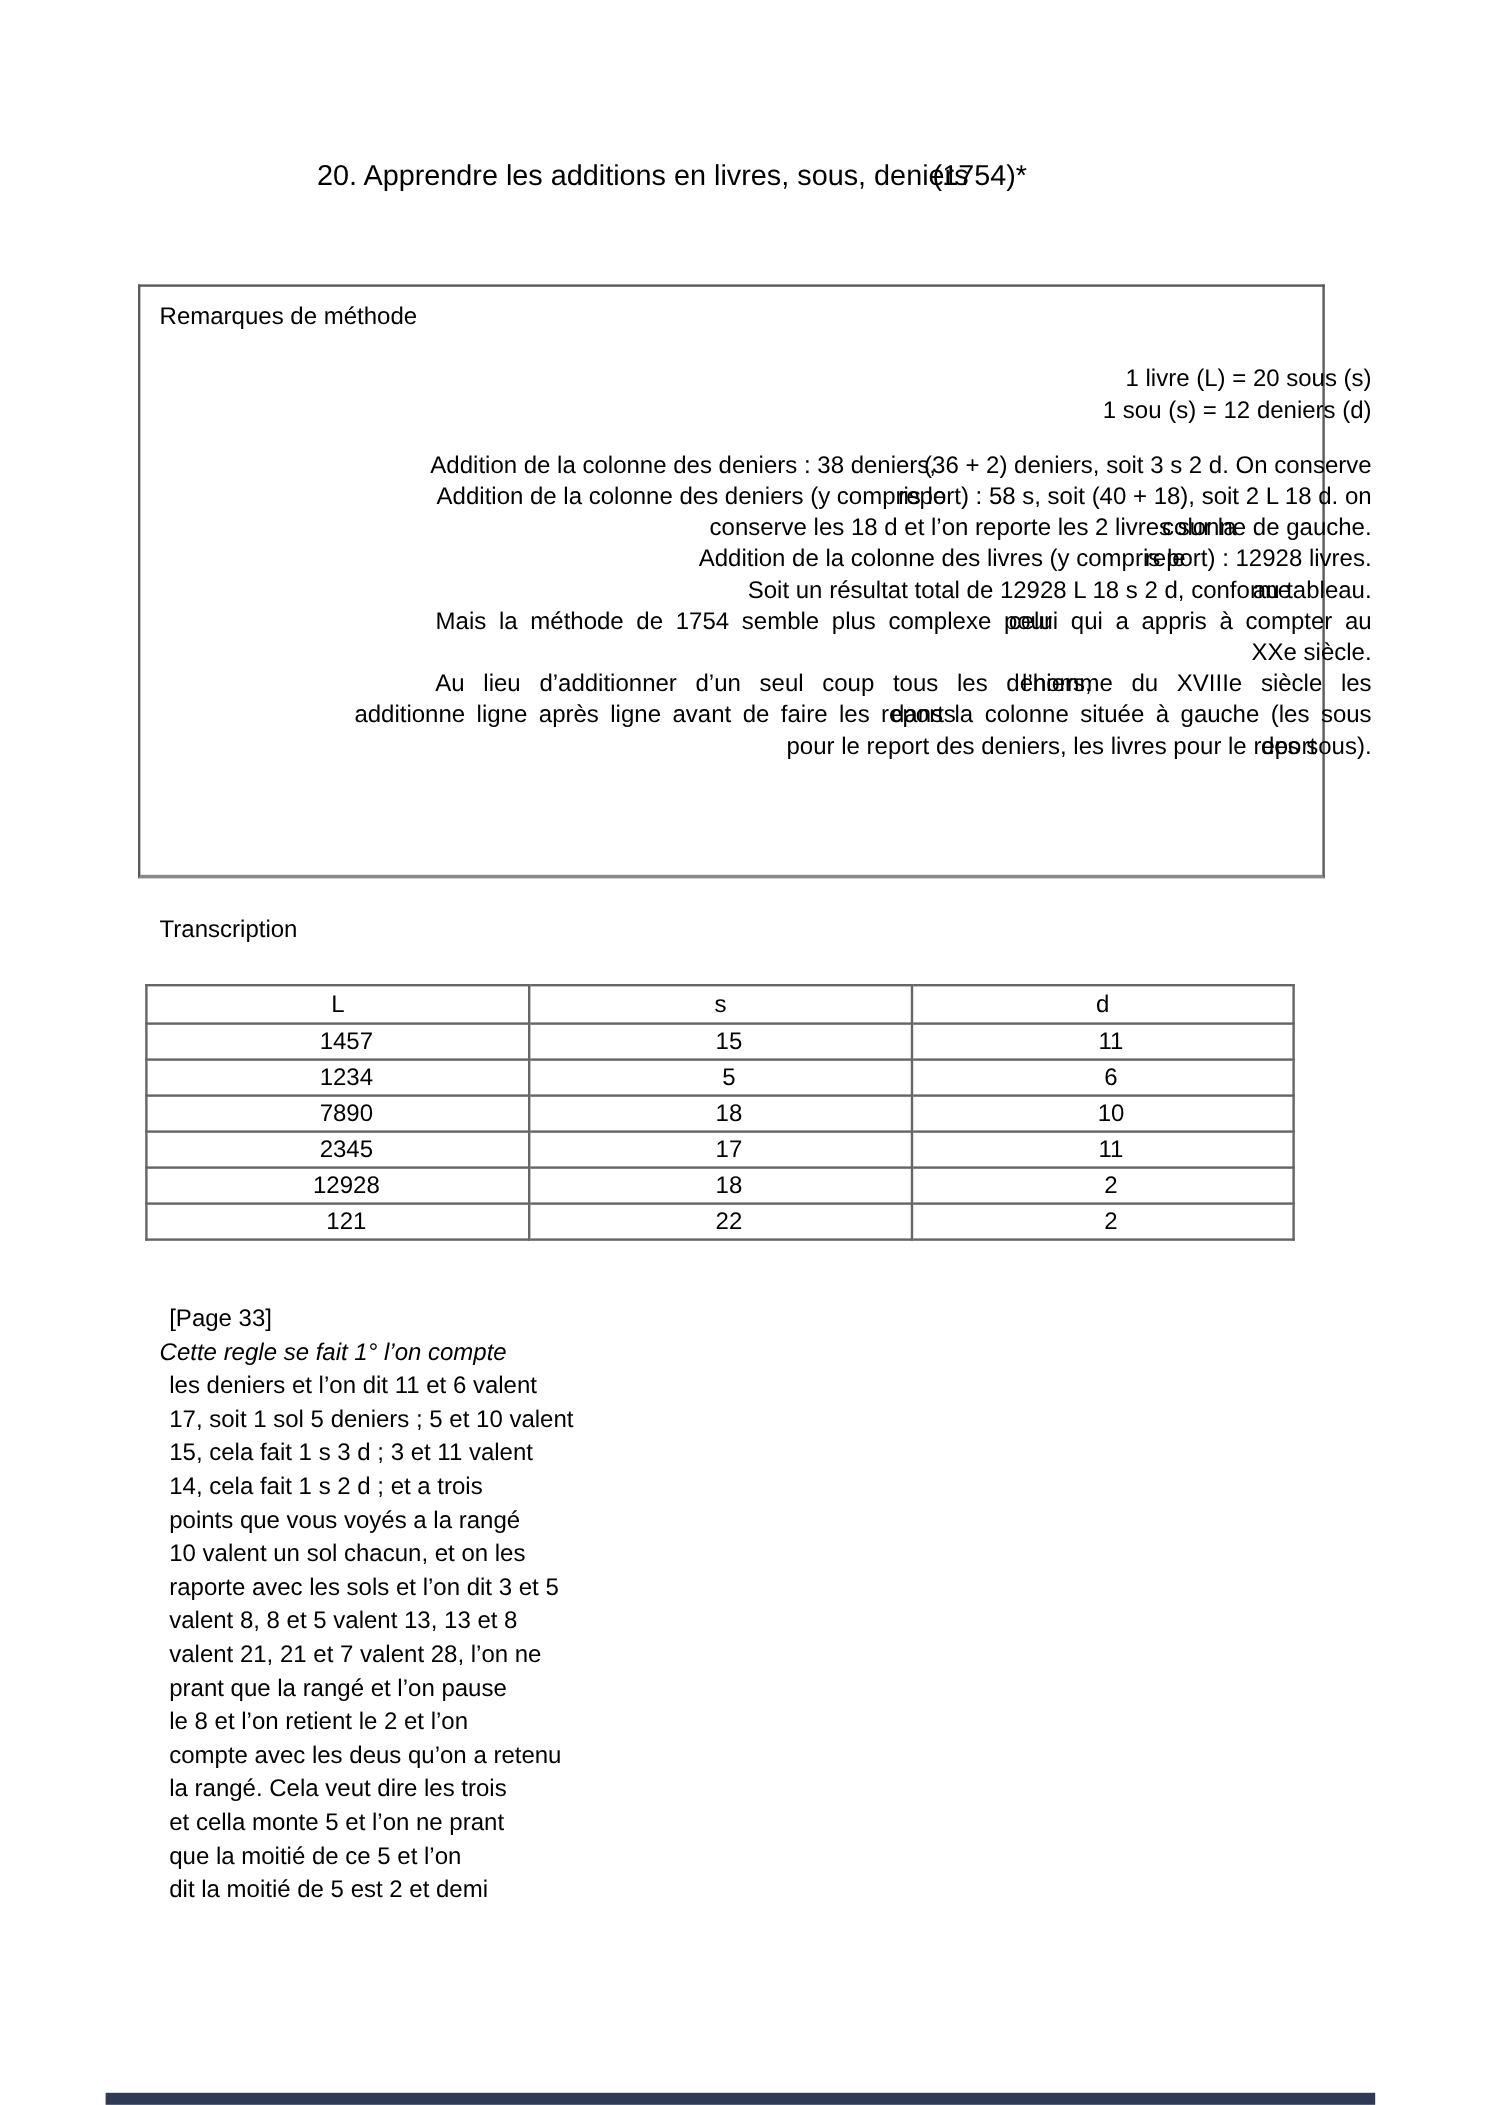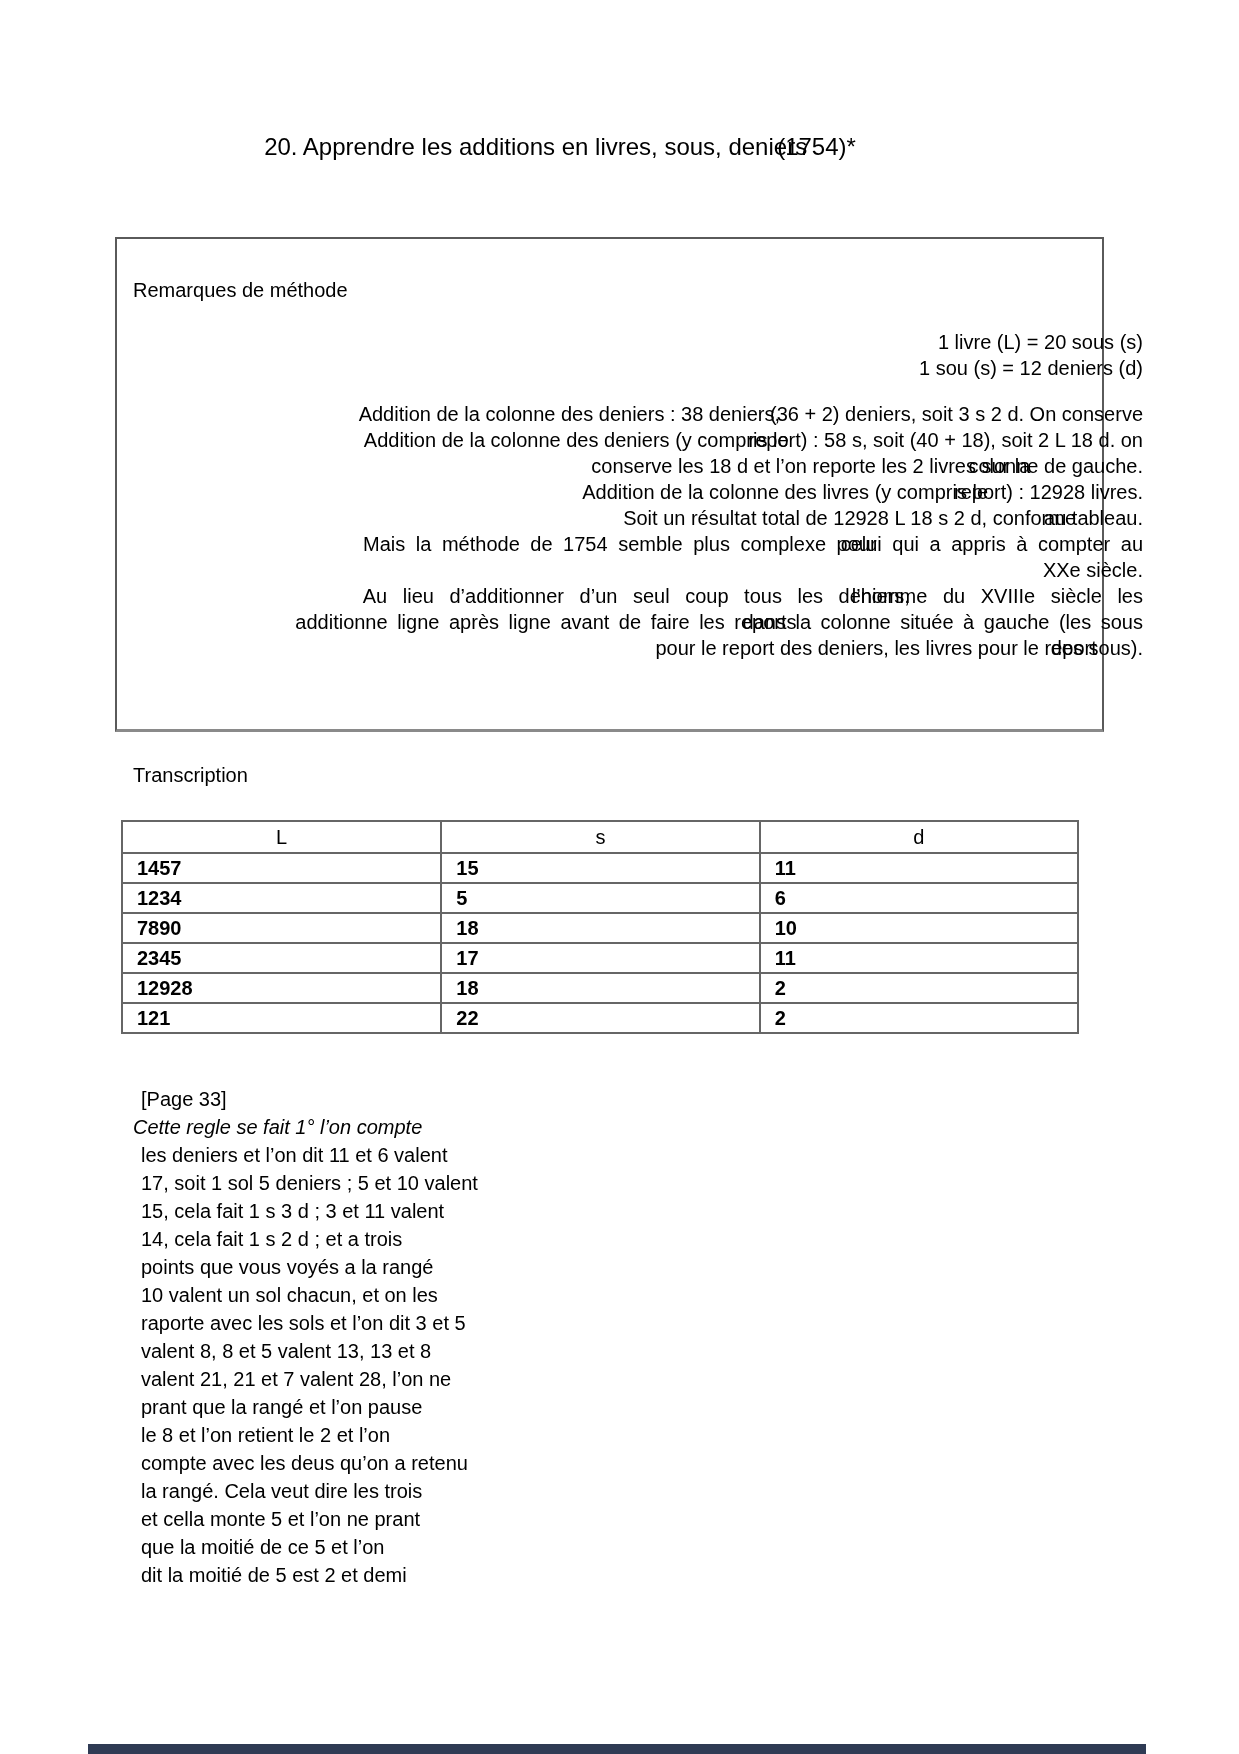--- a/index.html
+++ b/index.html
@@ -13,21 +13,21 @@
     text-align:center;font-size:24px;white-space:nowrap;
   }
   .title .ov{margin-left:-30px;}
   
   .method-box{
     position:absolute;left:115px;top:237px;width:985px;height:490px;
     border:2px solid #5a5a5a;border-bottom:3px solid #8a8a8a;
     box-sizing:content-box;
   }
   .method-inner{padding:12px 0 0 16px;width:1010px;}
-  .mb-heading{font-size:20px;line-height:26px;margin-bottom:26px;margin-top:26px;}
+  .mb-heading{font-size:20px;line-height:26px;margin-bottom:26px;}
   .bline{font-size:20px;line-height:26px;white-space:nowrap;text-align:right;}
   .bline .ov{display:inline-block;}
   .l2  .ov{margin-left:-10px;margin-top:20px;}
   .l3  .ov{margin-left:-58px;}
   .l4  .ov{margin-left:-40px;}
   .l5  .ov{margin-left:-62px;}
   .l6  .ov{margin-left:-34px;}
   .l7  .ov{margin-left:-32px;}
   .l8  .ov{margin-left:-36px;}
   .l10 .ov{margin-left:-58px;}
@@ -41,21 +41,21 @@
   
   .ttable{
     position:absolute;left:121px;top:820px;width:958px;
     border-collapse:collapse;table-layout:fixed;font-size:20px;
   }
   .ttable th,.ttable td{
     border:2px solid #666;font-weight:normal;
     padding:0 0 0 14px;vertical-align:middle;
   }
   .ttable th{text-align:center;height:30px;padding:0;}
-  .ttable td{height:28px;text-align:left;font-weight:bold;}
+  .ttable td{height:28px;text-align:center;}
   
   .manuscript{position:absolute;left:133px;top:1085px;font-size:20px;line-height:28px;}
   .ms-line{white-space:nowrap;padding-left:8px;}
   .ms-line:nth-child(2){padding-left:0;font-style:italic;}
   
   .footer-bar{position:absolute;left:88px;top:1744px;width:1058px;height:10px;background:#2f3b54;}
 </style>
 </head>
 <body>
 

